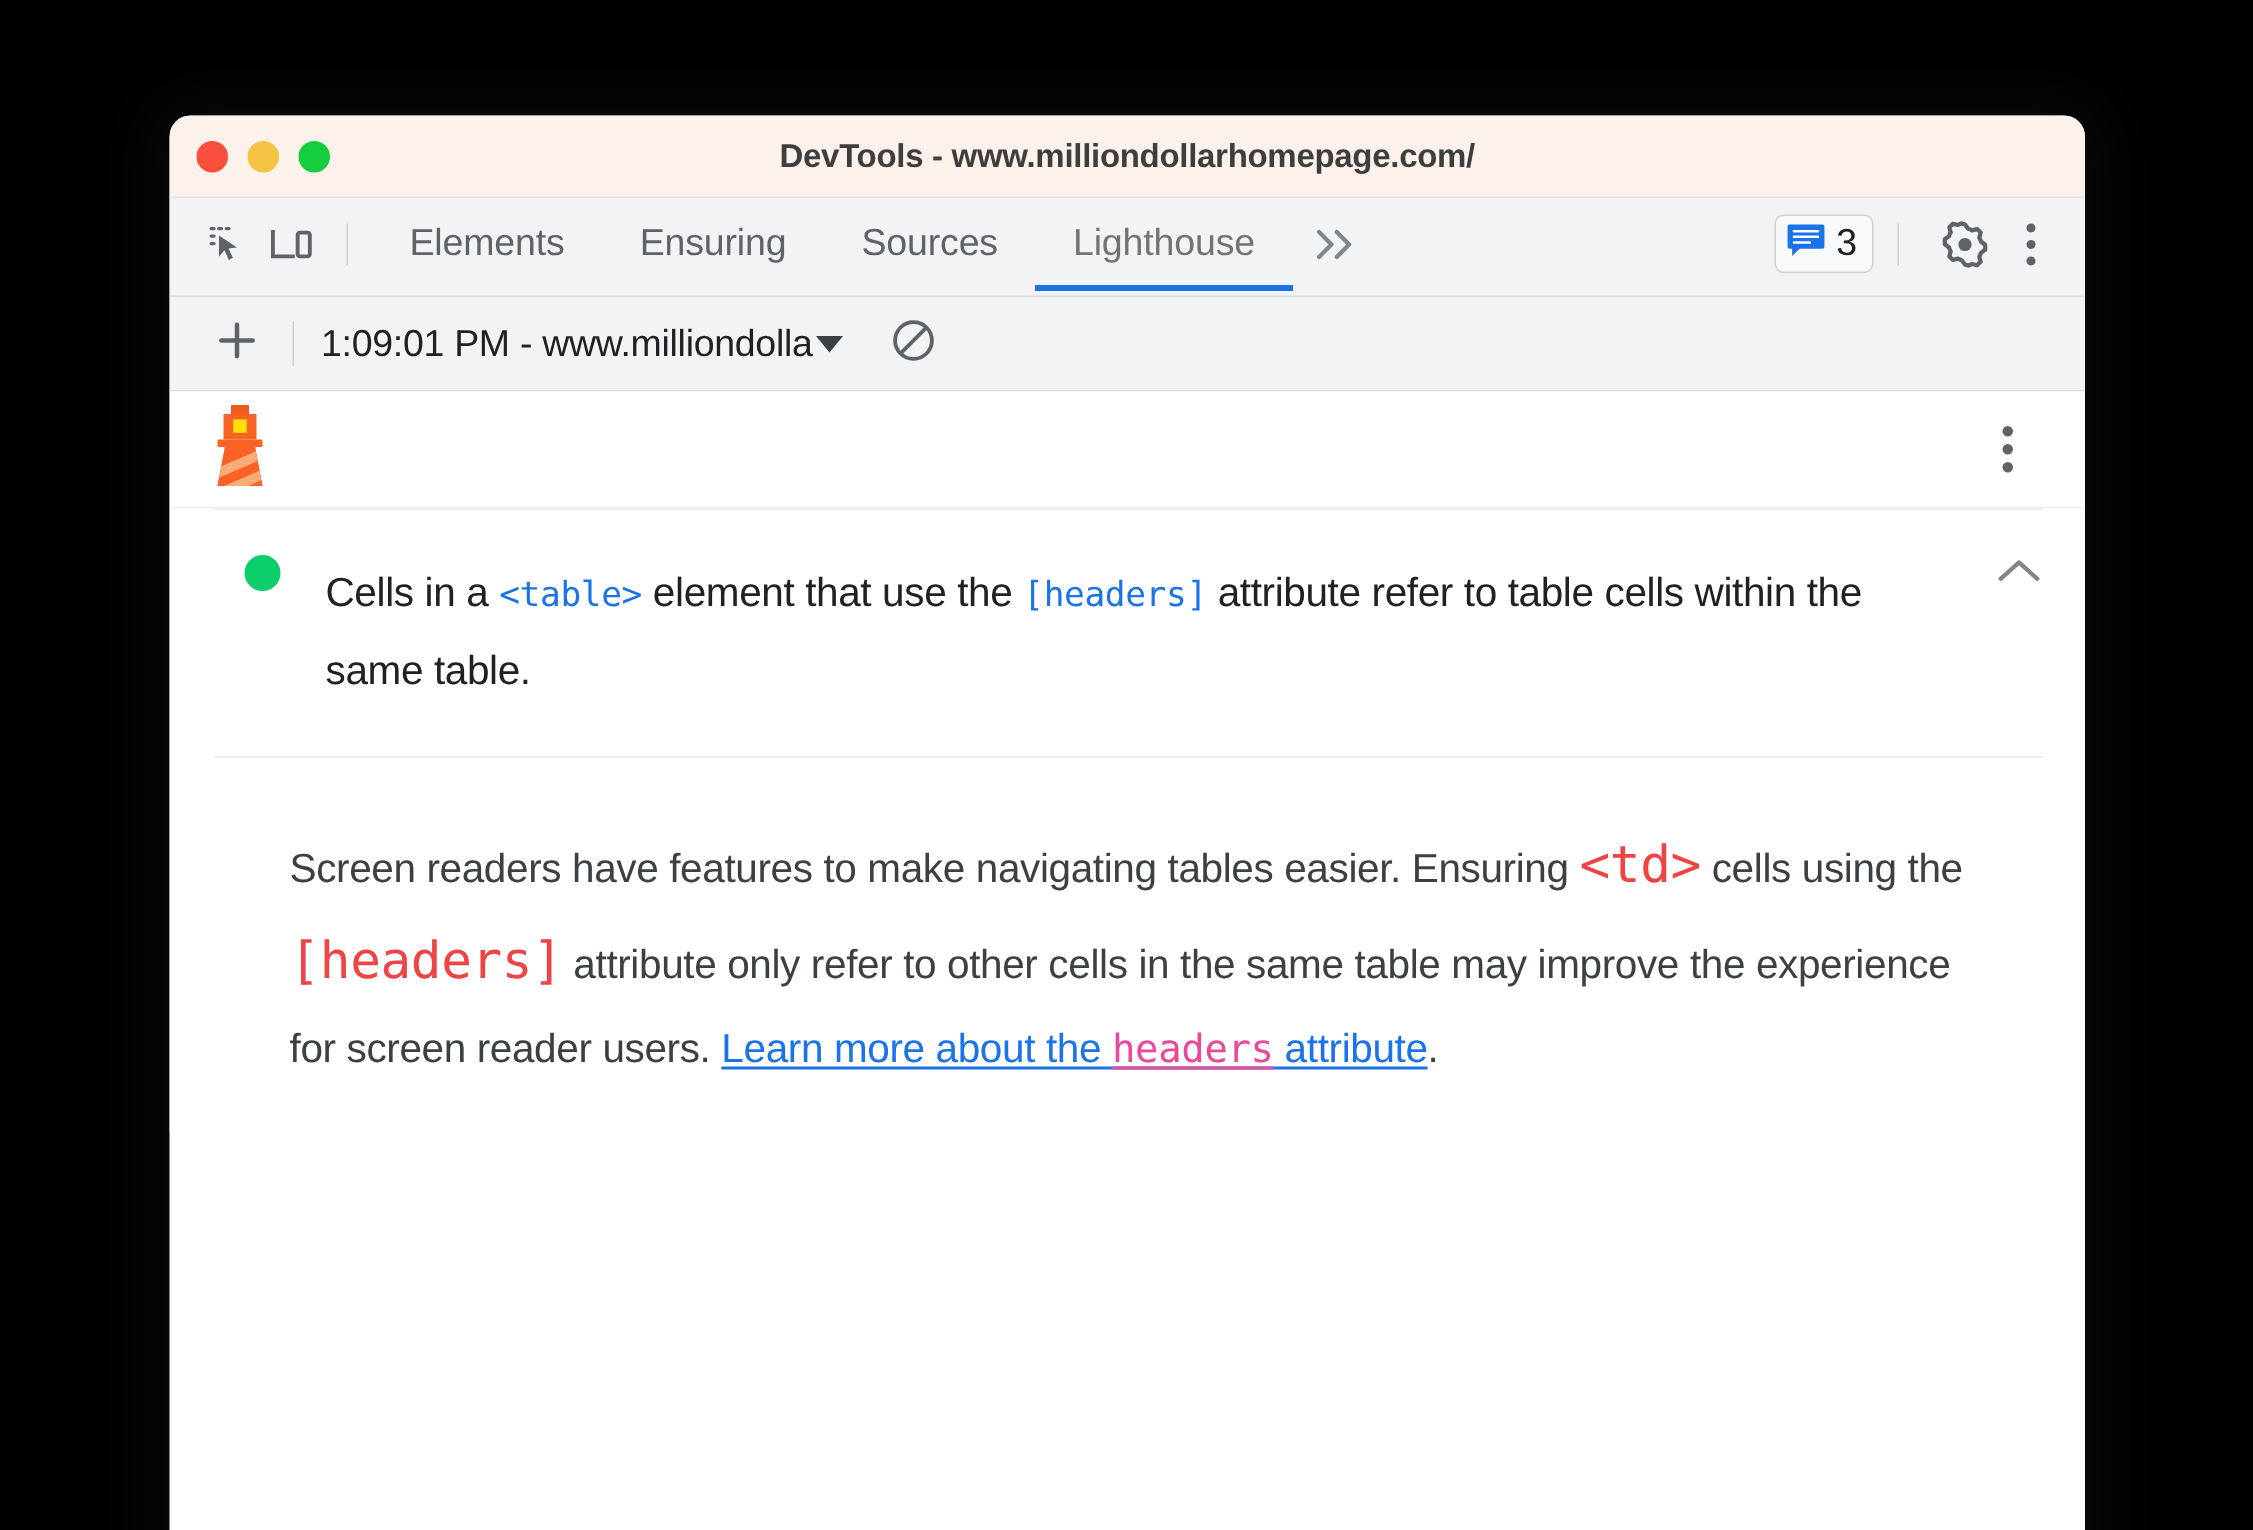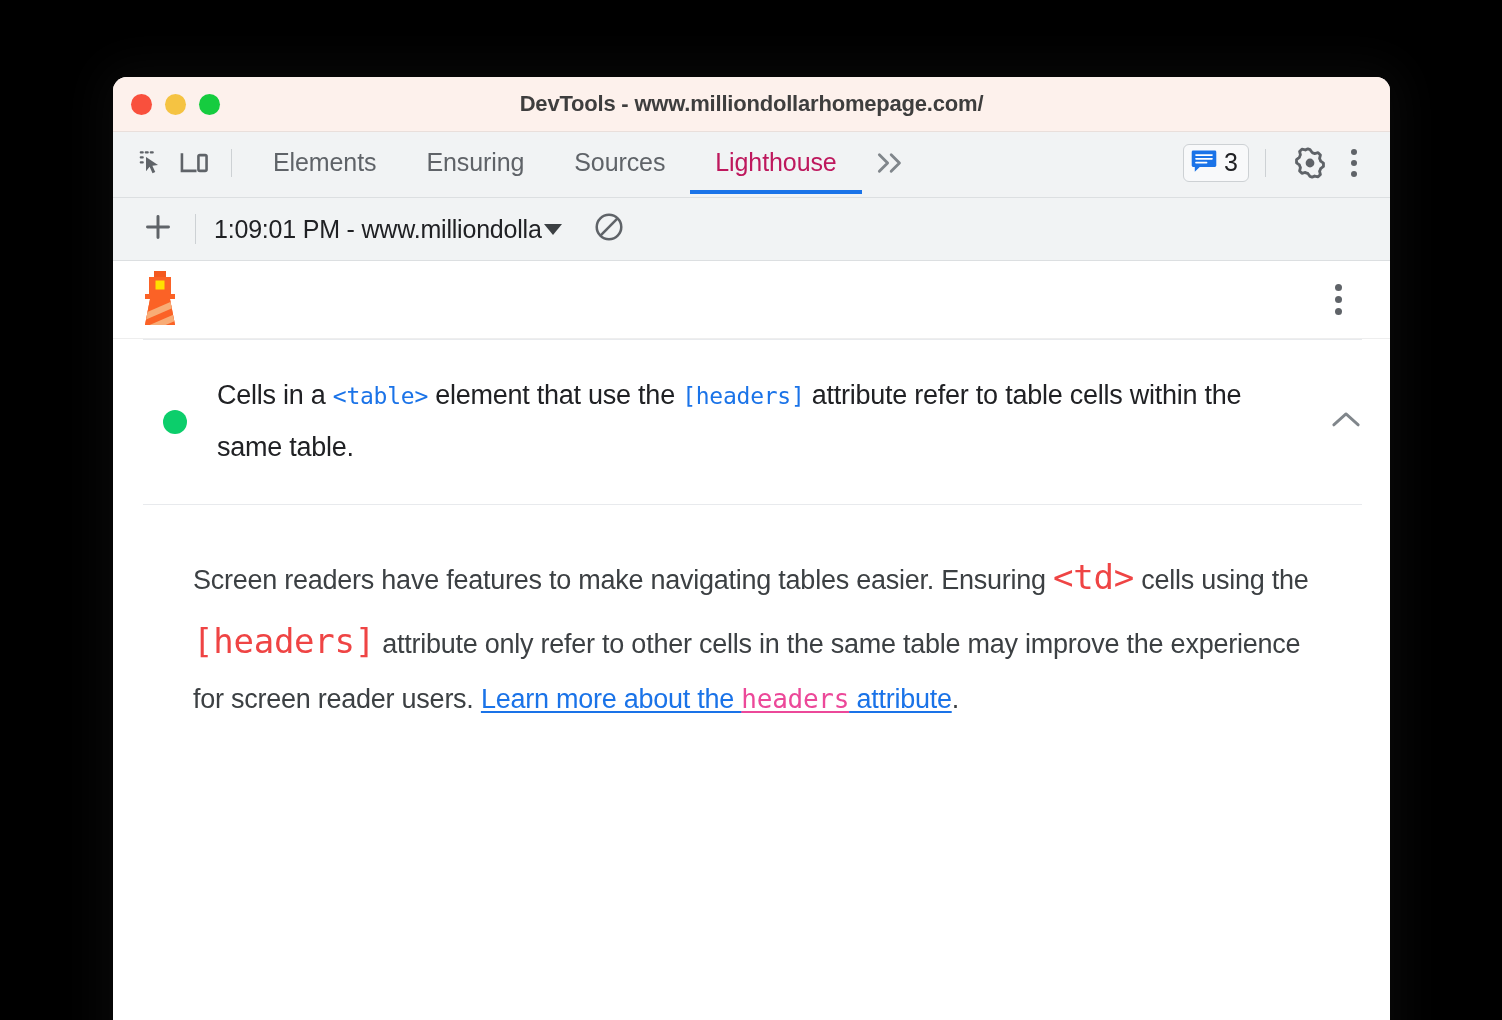--- a/index.html
+++ b/index.html
@@ -100,21 +100,21 @@
     height: 100%;
     display: flex;
     align-items: center;
     padding: 0 25px;
     font-size: 25px;
     color: #5f6368;
     white-space: nowrap;
     letter-spacing: -0.1px;
   }
   .tab.active {
-    color: #be185d;
+    color: #737373;
   }
   .tab.active::after {
     content: "";
     position: absolute;
     left: 0; right: 0;
     bottom: -1px;
     height: 4px;
     background: #1a73e8;
   }
   .chev-more {
@@ -233,21 +233,21 @@
     background: #ffffff;
     padding-top: 0;
   }
   .divider {
     height: 1px;
     background: #e8eaed;
     margin: 0 28px 0 30px;
   }
   .audit-head {
     display: flex;
-    align-items: center;
+    align-items: flex-start;
     padding: 30px 28px 30px 50px;
     min-height: 140px;
   }
   .score-dot {
     width: 24px; height: 24px;
     border-radius: 50%;
     background: #0cce6b;
     flex: 0 0 auto;
     margin-right: 30px;
   }

